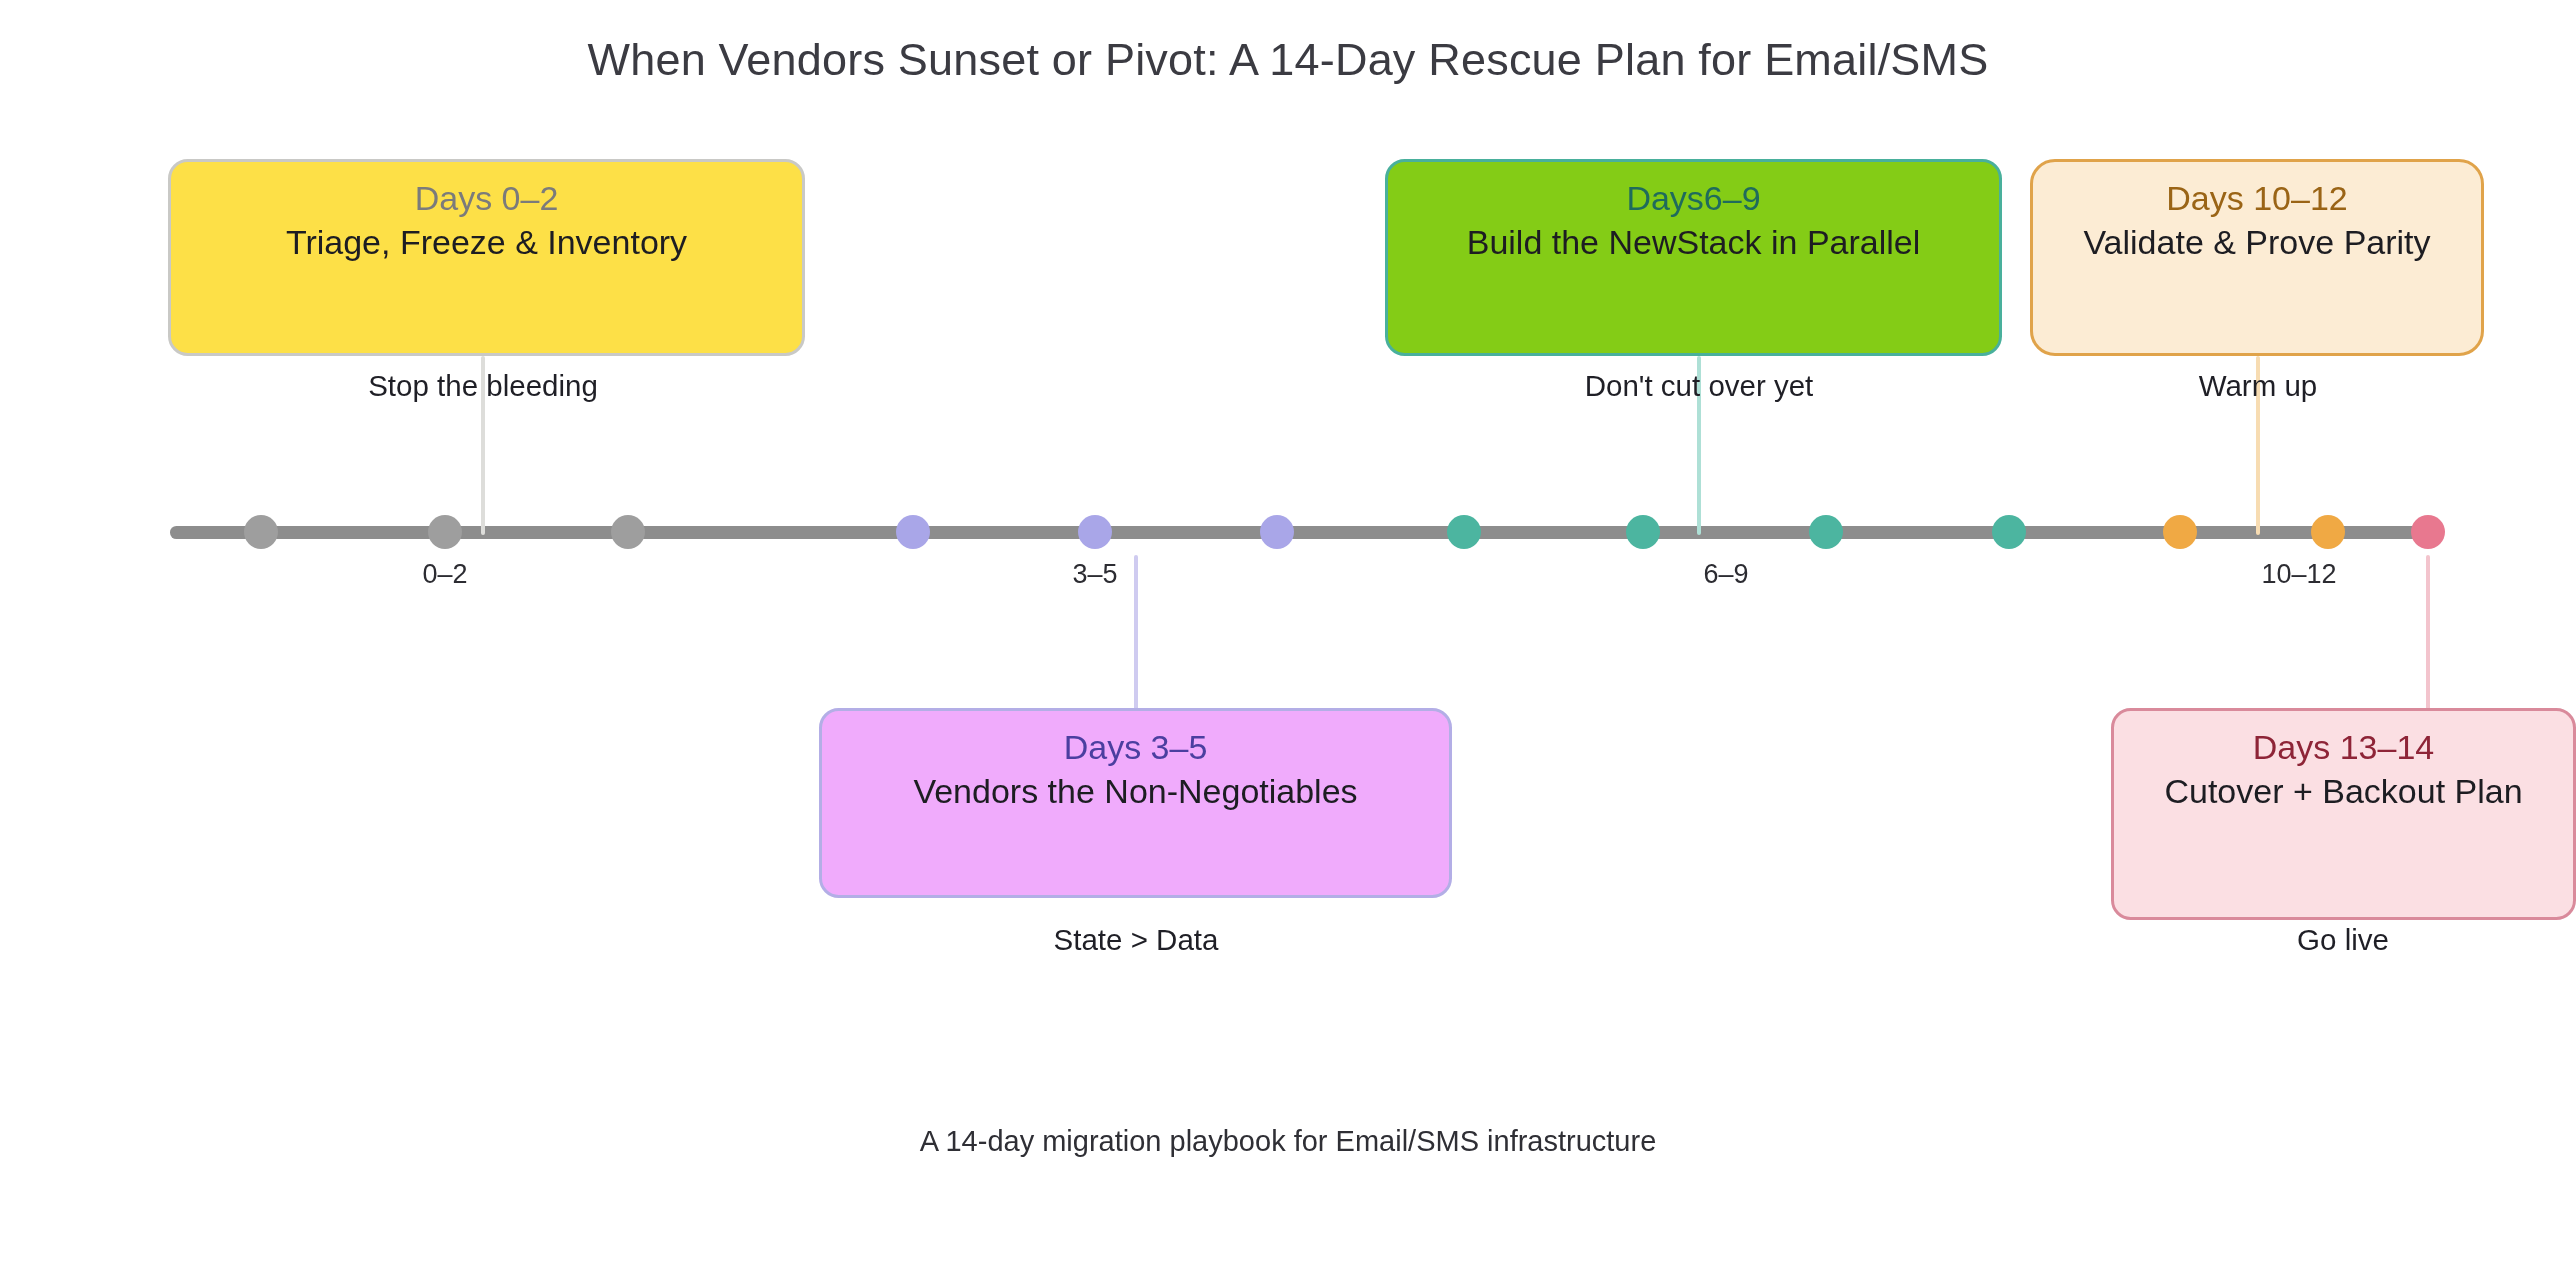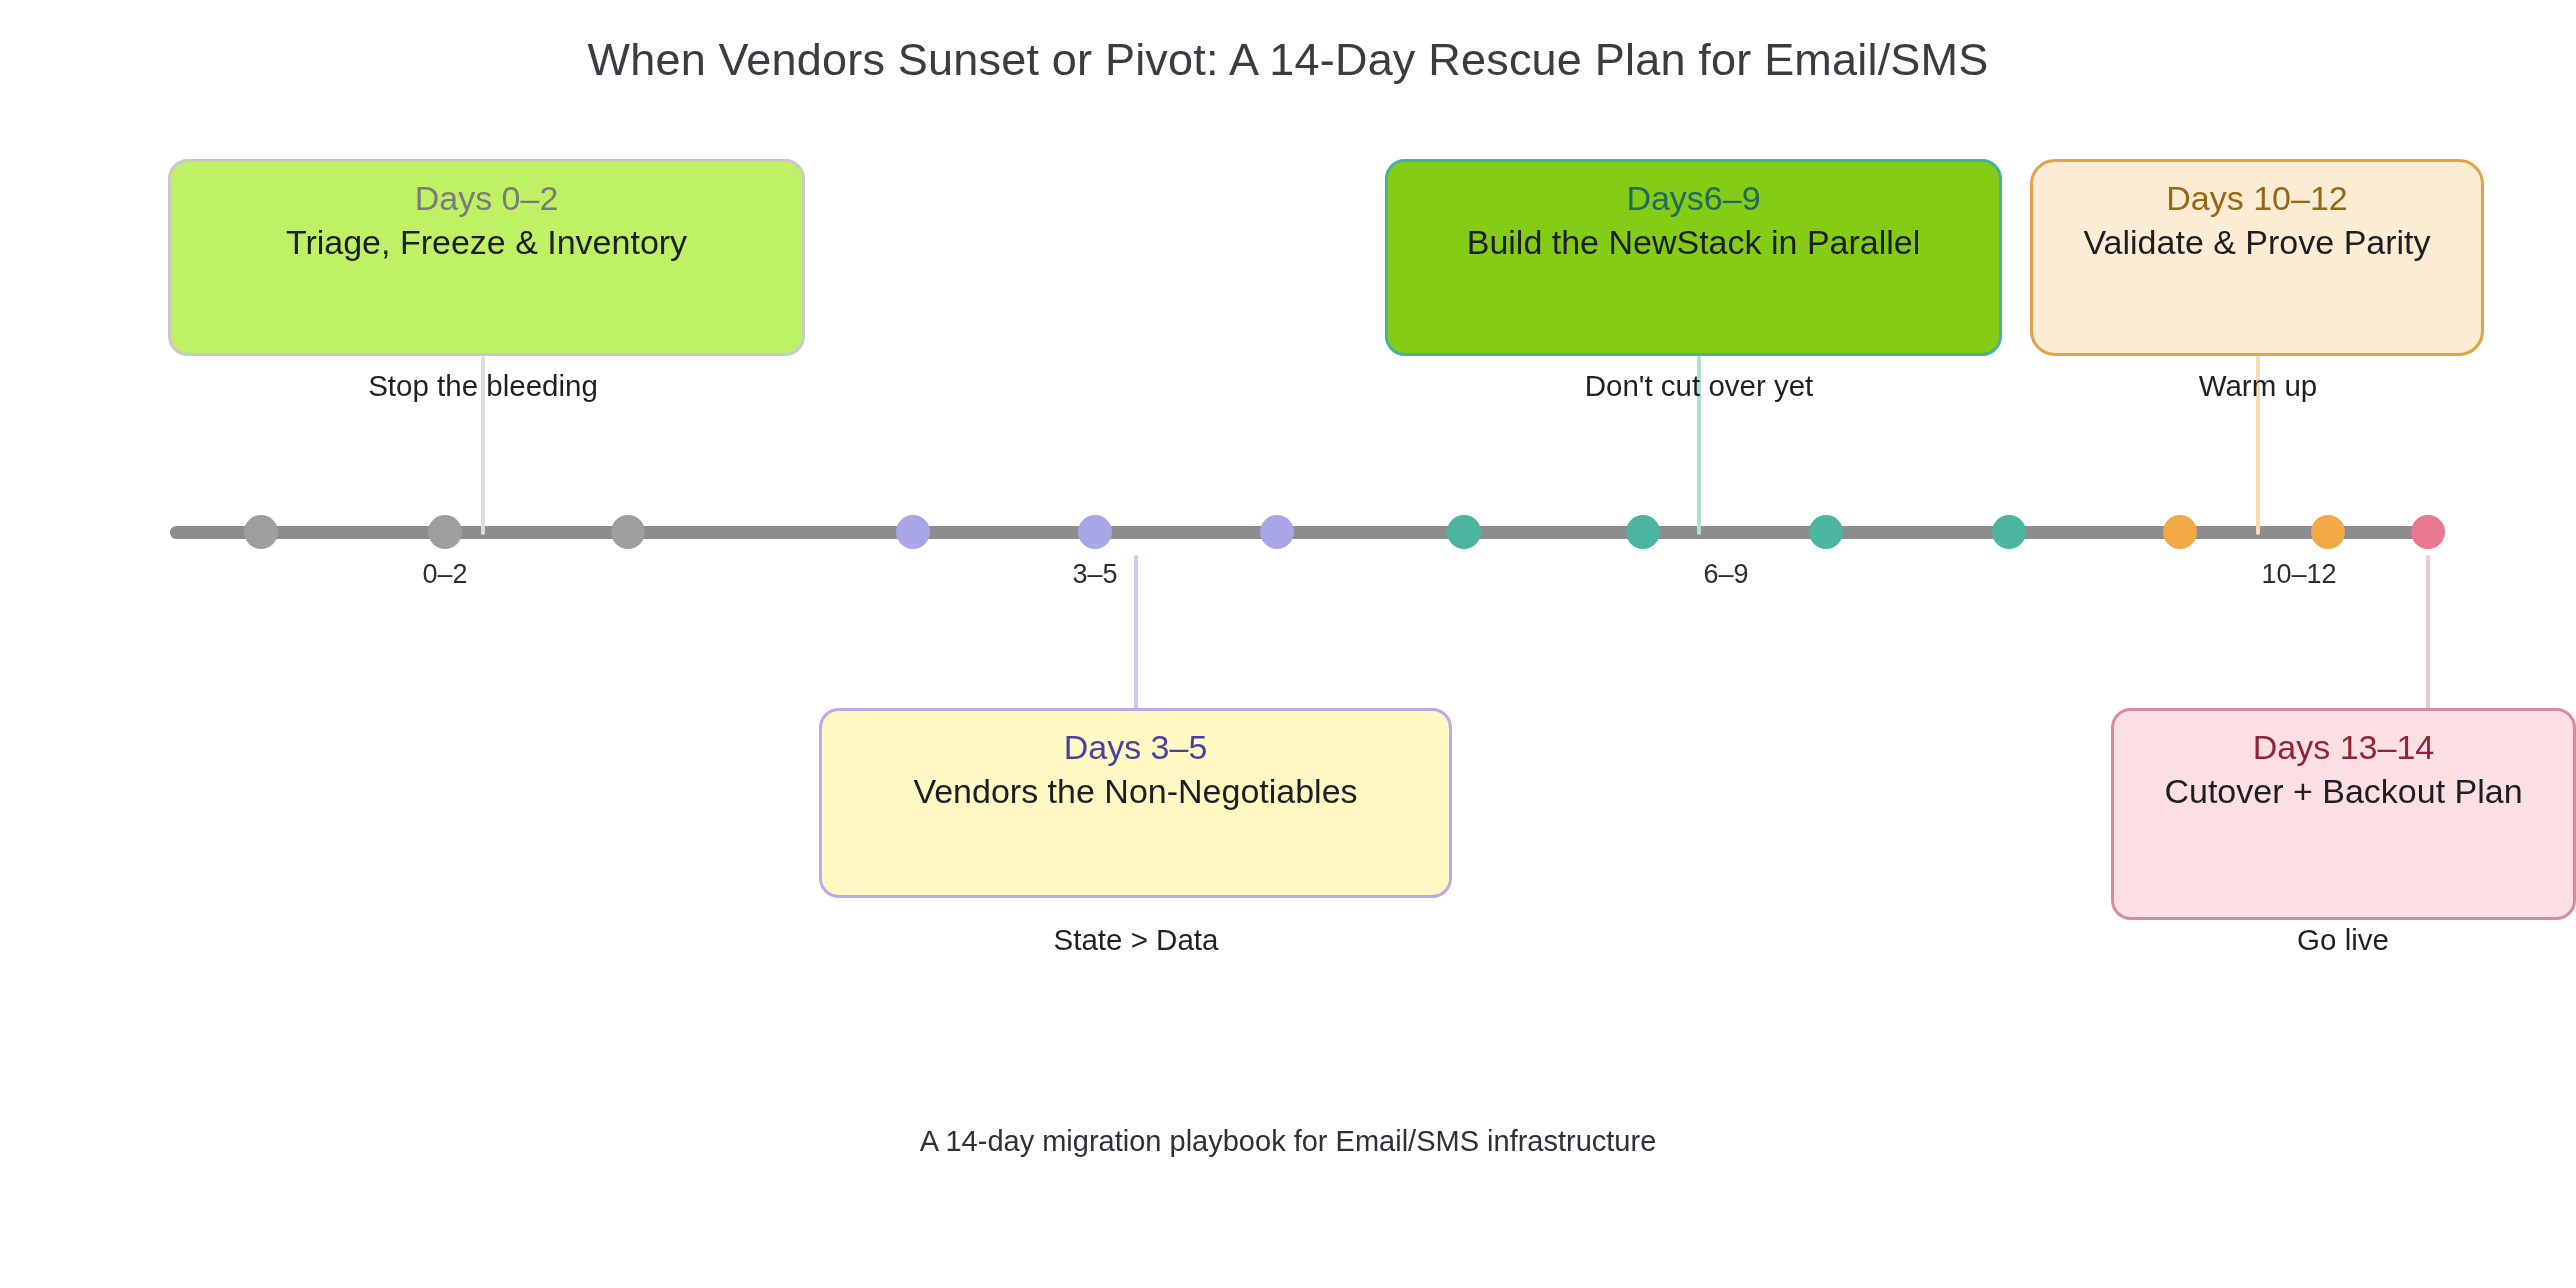--- a/index.html
+++ b/index.html
@@ -131,33 +131,33 @@
     </div>
 
   <div id="ticks">
       <div class="tick" style="left: 445px;">0–2</div>
       <div class="tick" style="left: 1095px;">3–5</div>
       <div class="tick" style="left: 1726px;">6–9</div>
       <div class="tick" style="left: 2299px;">10–12</div>
     </div>
 
   <div id="cards">
-      <div class="card" style="left: 168px; top: 159px; width: 637px; height: 197px; background: #bef264; border-color: rgb(201, 201, 198);">
+      <div class="card" style="left: 168px; top: 159px; width: 637px; height: 197px; background: #fde047; border-color: rgb(201, 201, 198);">
         <div class="days" style="color: rgb(123, 123, 123);">Days 0–2</div>
         <div class="label">Triage, Freeze &amp; Inventory</div>
       </div>
       <div class="card" style="left: 1385px; top: 159px; width: 617px; height: 197px; background: #84cc16; border-color: rgb(73, 176, 156);">
         <div class="days" style="color: rgb(31, 107, 92);">Days6–9</div>
         <div class="label">Build the NewStack in Parallel</div>
       </div>
       <div class="card" style="left: 2030px; top: 159px; width: 454px; height: 197px; background: rgb(252, 236, 212); border-color: rgb(224, 163, 74); border-radius: 25px;">
         <div class="days" style="color: rgb(154, 100, 22);">Days 10–12</div>
         <div class="label">Validate &amp; Prove Parity</div>
       </div>
-      <div class="card" style="left: 819px; top: 708px; width: 633px; height: 190px; background: #fef9c3; border-color: rgb(179, 174, 230);">
+      <div class="card" style="left: 819px; top: 708px; width: 633px; height: 190px; background: #f0abfc; border-color: rgb(179, 174, 230);">
         <div class="days" style="color: rgb(75, 63, 160);">Days 3–5</div>
         <div class="label">Vendors the Non-Negotiables</div>
       </div>
       <div class="card" style="left: 2111px; top: 708px; width: 465px; height: 212px; background: rgb(251, 223, 227); border-color: rgb(217, 138, 155);">
         <div class="days" style="color: rgb(142, 36, 55);">Days 13–14</div>
         <div class="label">Cutover + Backout Plan</div>
       </div>
     </div>
 
   <div id="captions">

